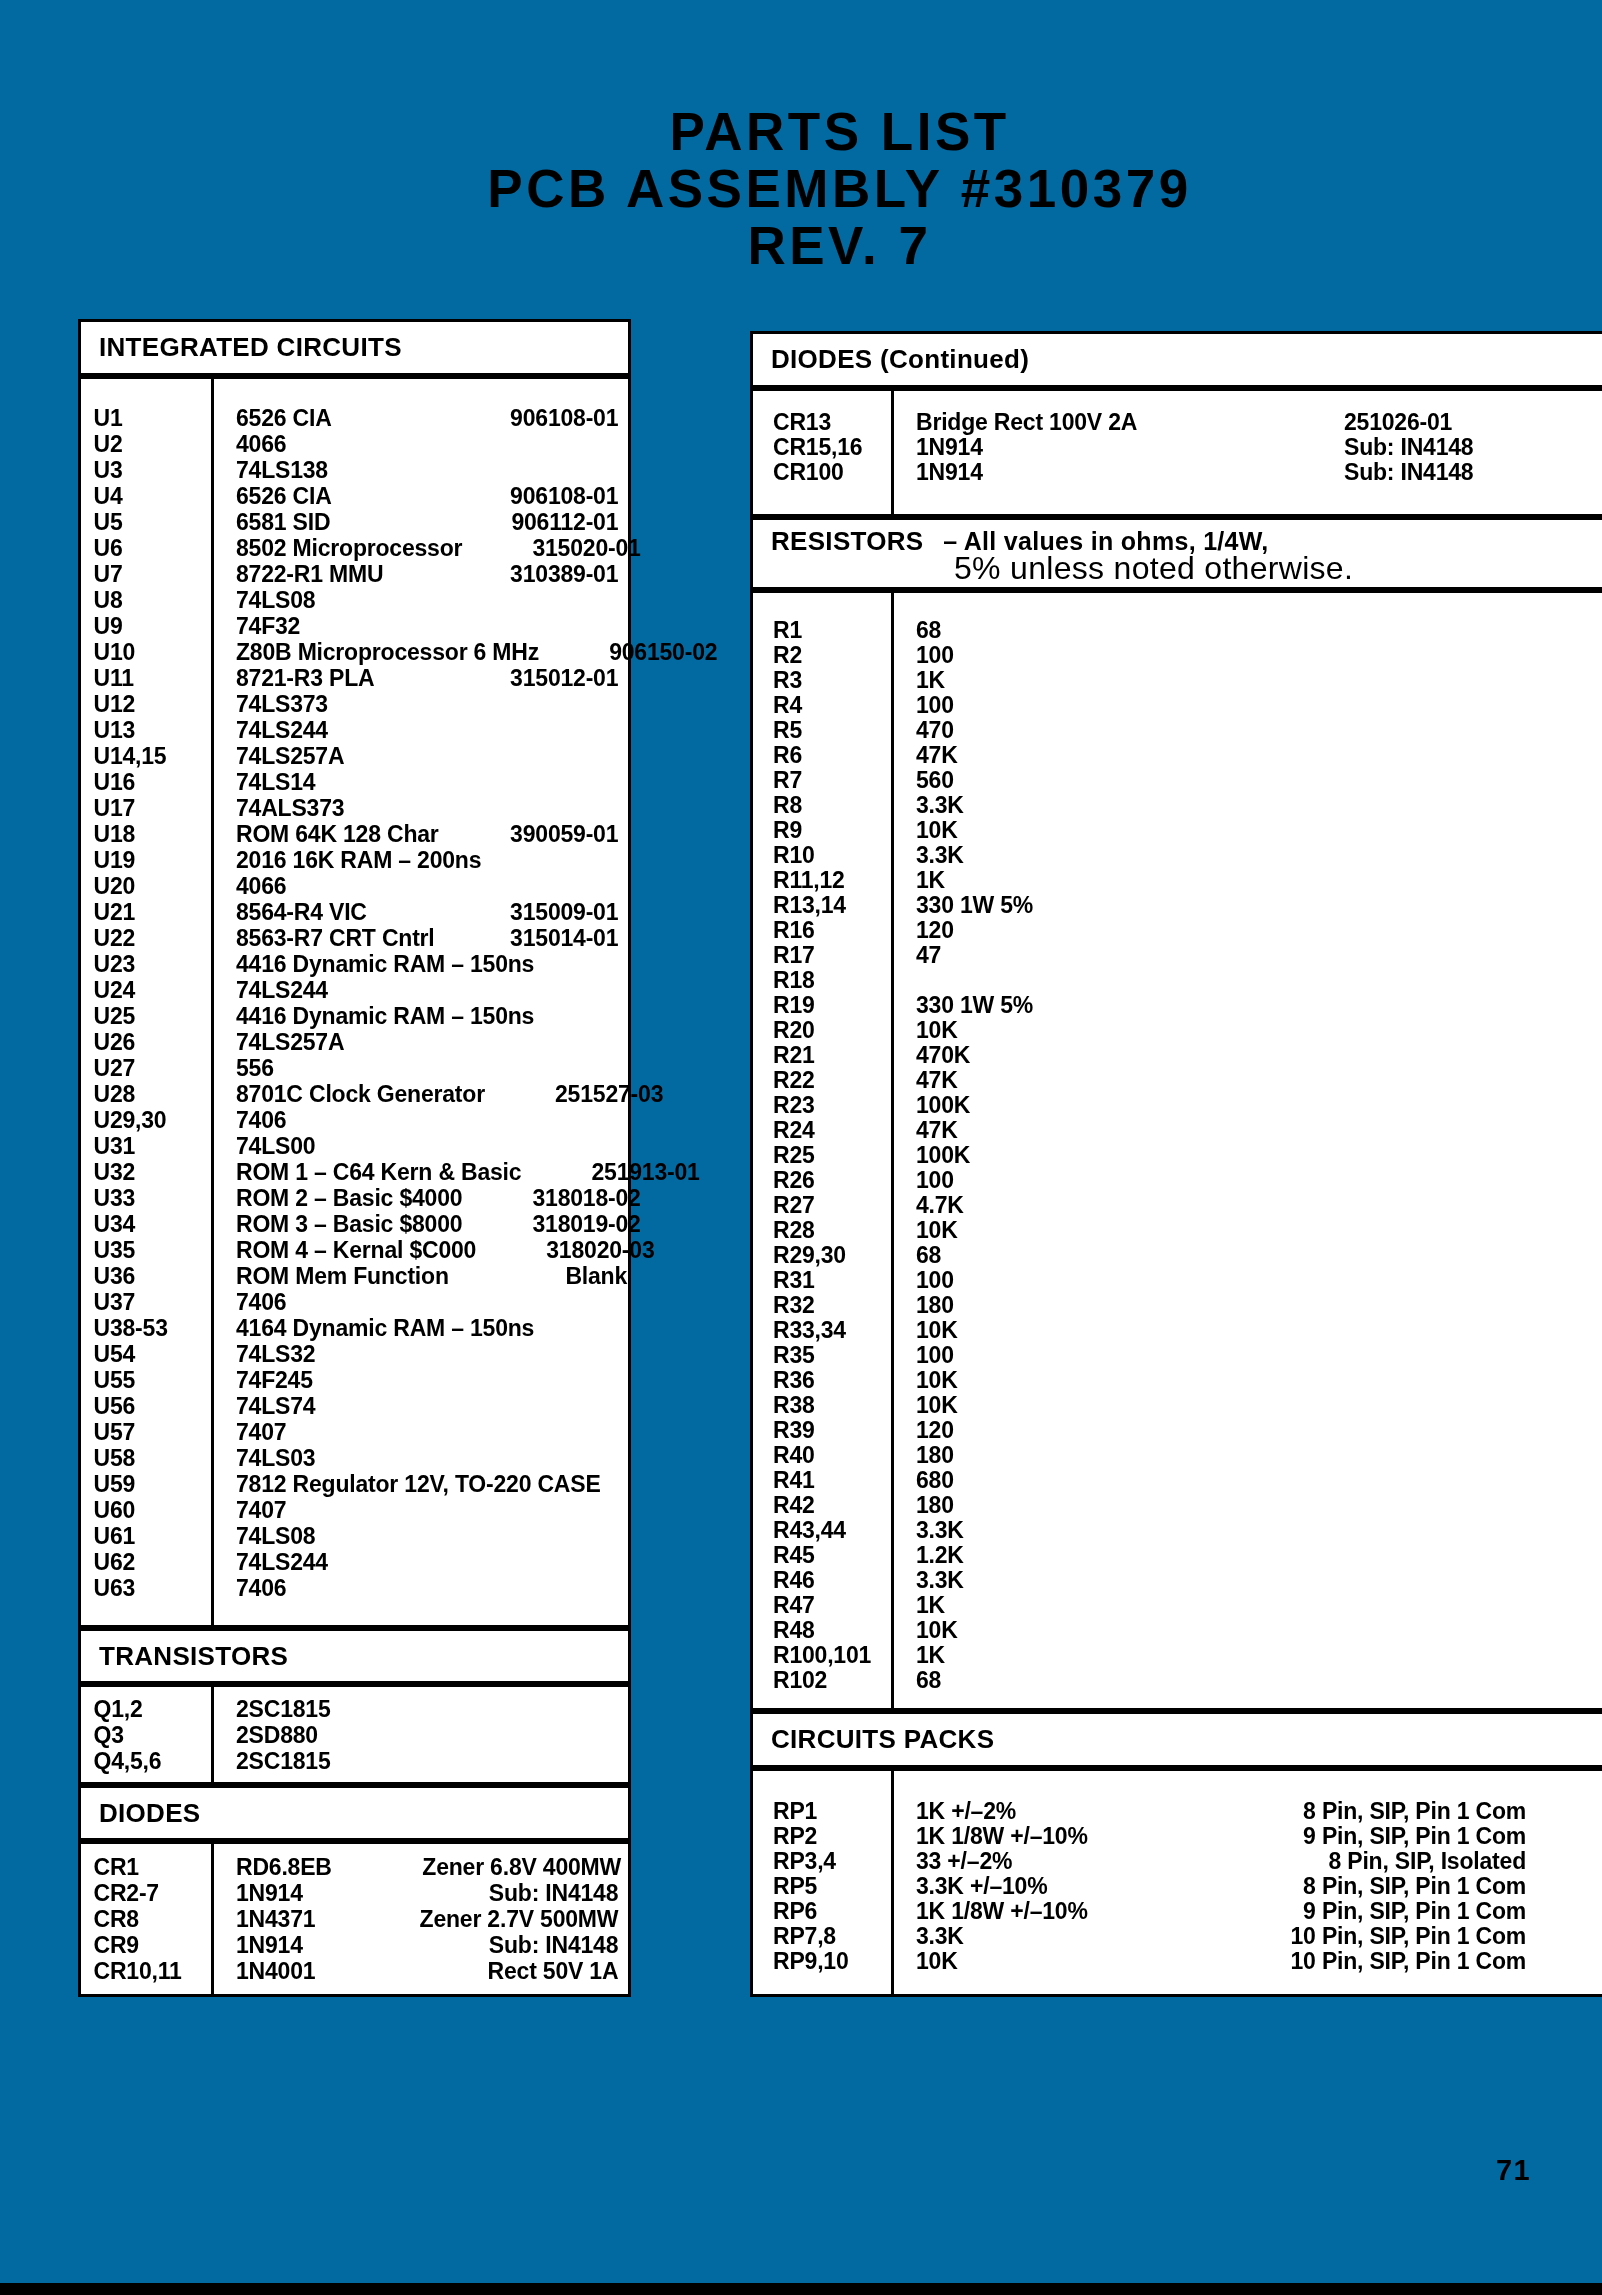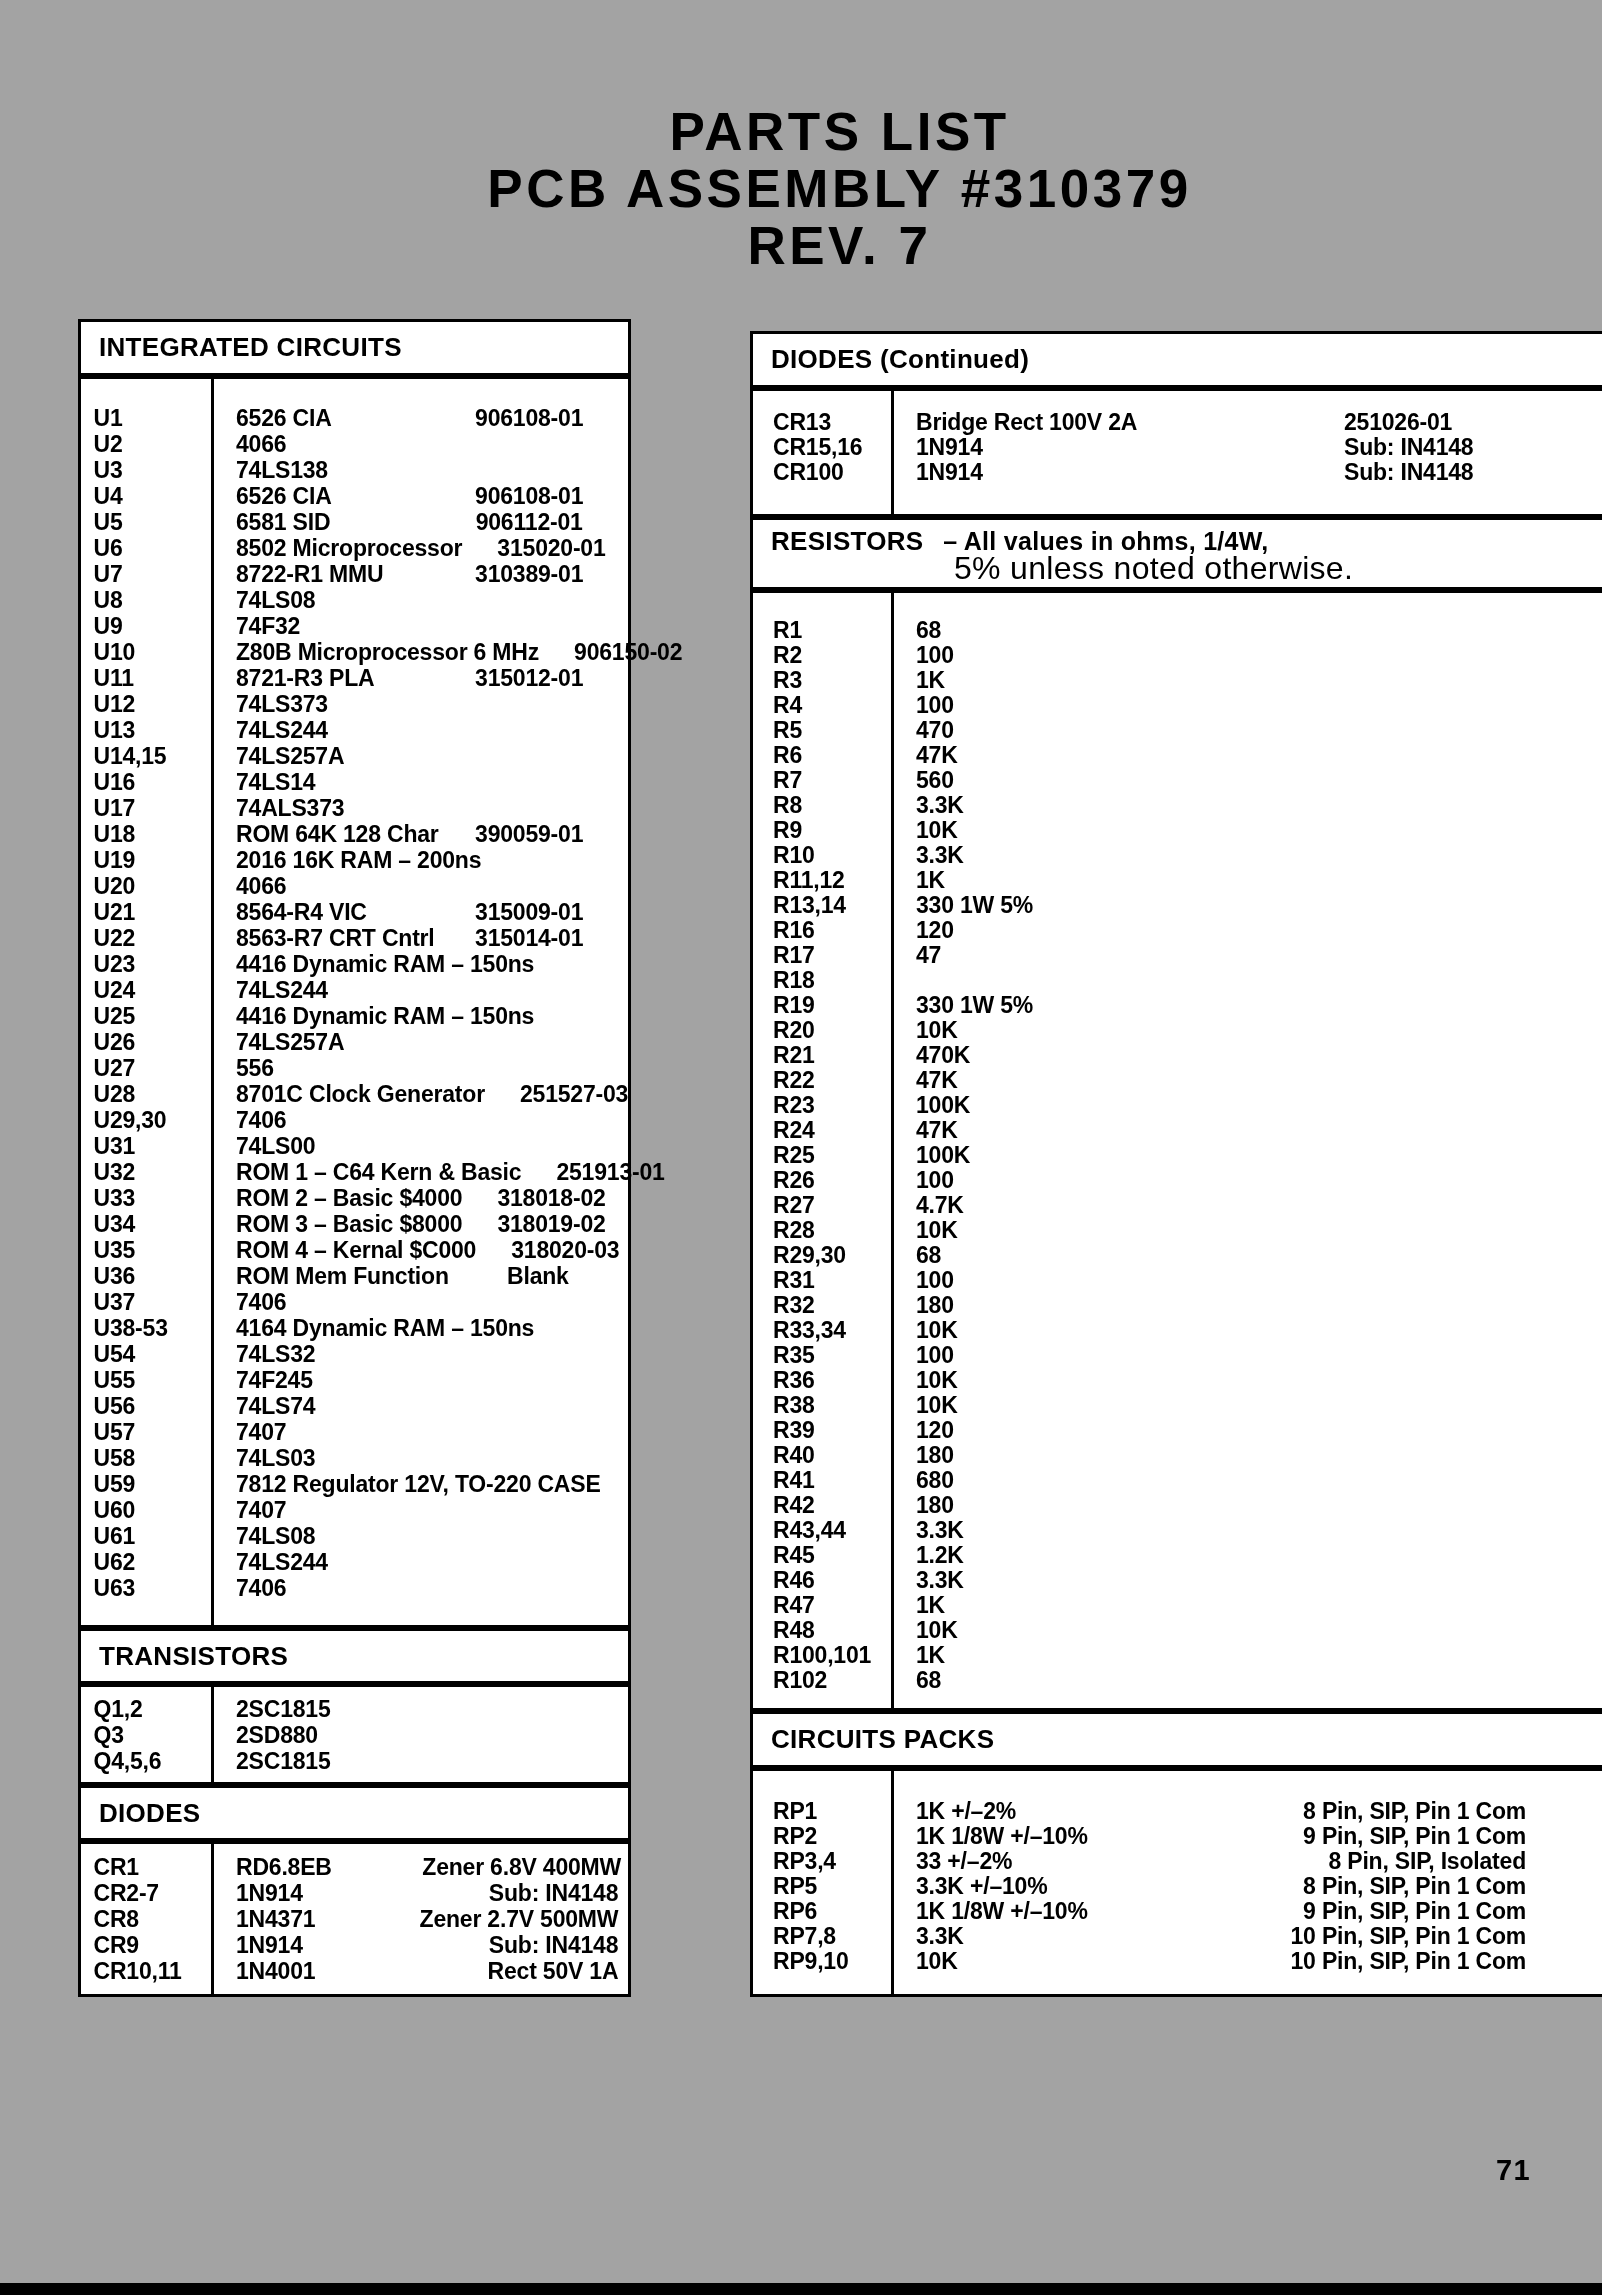--- a/index.html
+++ b/index.html
@@ -1,19 +1,19 @@
 <!DOCTYPE html>
 <html style="font-size:11px"><head>
 <meta charset="utf-8">
 <style>
   html,body{margin:0;padding:0;background:#e8e8e8;}
   .page{
     position:relative;
     width:1603px;height:2295px;
-    background:#a3a3a3;
+    background:#0369a1;
     font-family:"Liberation Sans", sans-serif;
     color:#000;
     overflow:hidden;
   }
   .title{
     position:absolute;left:0;top:103px;width:100%;
     text-align:center;
     font-size:53px;font-weight:700;line-height:57px;
     letter-spacing:3.5px;
     transform:translateX(38px);
@@ -42,21 +42,21 @@
   .vdiv{position:absolute;top:0;bottom:0;width:2.8px;background:#000;}
   .col-left  .vdiv{left:130px;}
   .col-right .vdiv{left:138px;}
   .row{display:flex;}
   .col-left  .row{line-height:26px;}
   .col-right .row{line-height:25px;}
   .cell{white-space:pre;box-sizing:border-box;overflow:visible;}
   .col-left  .cell-ref{flex:0 0 133px;padding-left:12.5px;}
   .col-right .cell-ref{flex:0 0 141px;padding-left:20px;}
   .cell-desc{flex:1 1 auto;padding-left:22px;}
-  .ic-table    .cell-part{flex:0 0 188px;text-align:center;padding-right:9.7px;}
+  .ic-table    .cell-part{flex:0 0 188px;text-align:right;padding-right:9.7px;}
   .diodes-left .cell-note{flex:0 0 299px;text-align:right;padding-right:9.7px;}
   .diodes-cont .cell-note{flex:0 0 271px;text-align:left;}
   .packs-table .cell-note{flex:0 0 292px;text-align:right;padding-right:89px;}
   
   .ic-table{padding:26.4px 0 24px 0;}
   .tr-table{padding:8.3px 0 8.3px 0;}
   .diodes-left{padding:9.7px 0 9.7px 0;}
   .diodes-cont{padding:19.5px 0 29px 0;}
   .res-table{padding:25px 0 15.3px 0;}
   .packs-table{padding:28.5px 0 20px 0;}

